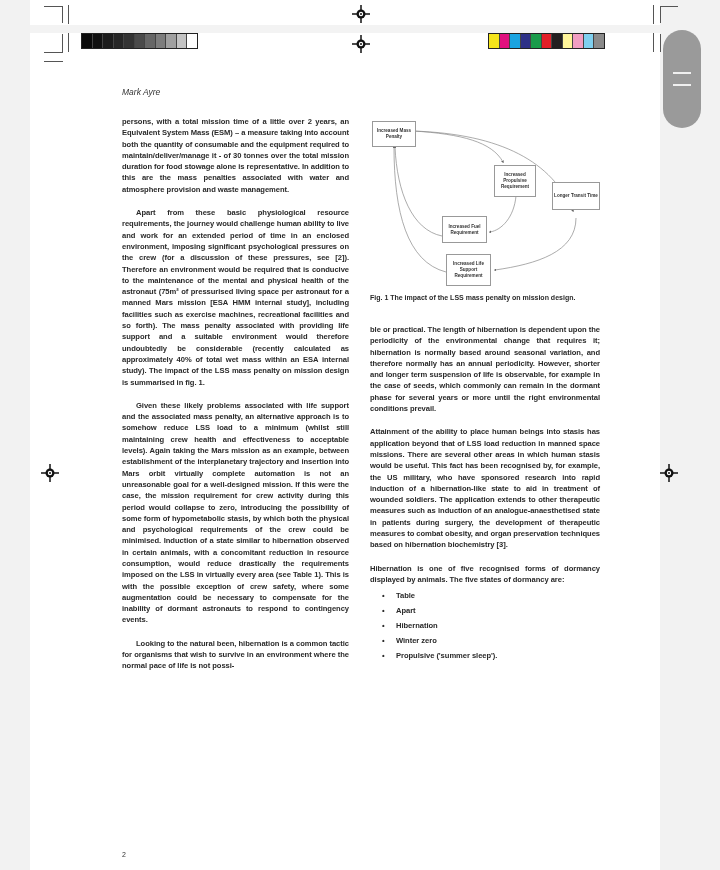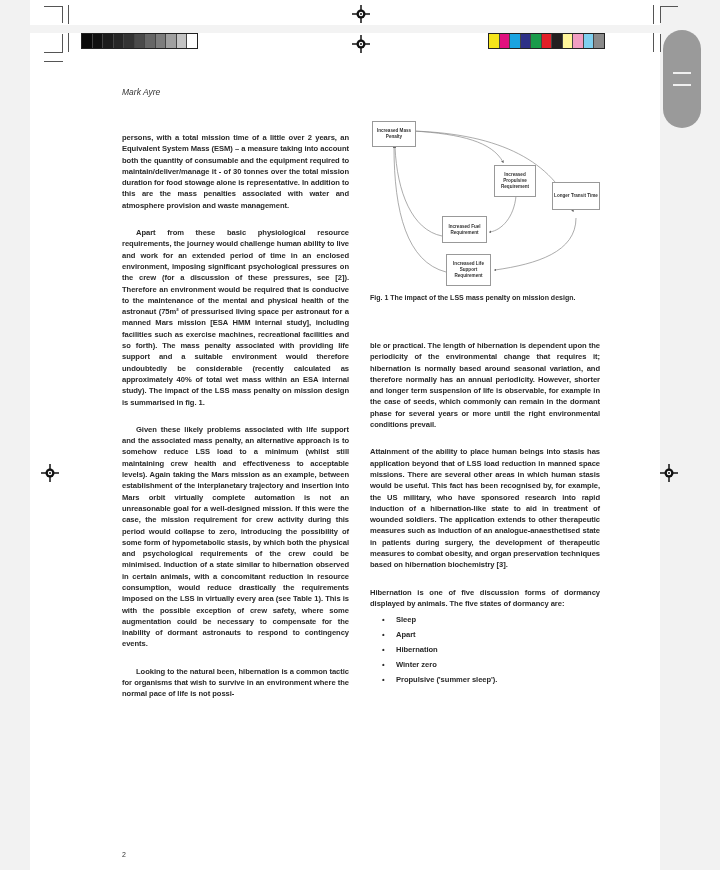--- a/index.html
+++ b/index.html
@@ -6,21 +6,21 @@
   body { width:720px; height:870px; position:relative; overflow:hidden; background:#f2f2f2; font-family:"Liberation Sans", sans-serif; }
   .page { position:absolute; left:30px; top:0; width:630px; height:870px; background:#ffffff; }
   .strip { position:absolute; left:30px; top:25px; width:630px; height:8px; background:#f3f3f3; }
   .crop { position:absolute; background:#555; }
   .reg { position:absolute; width:18px; height:18px; }
   .swatches { position:absolute; top:33px; height:14px; display:flex; border:1px solid #222; }
   .swatches span { display:block; width:9.5px; height:14px; border-right:1px solid #444; }
   .swatches span:last-child { border-right:none; }
   .author { position:absolute; left:122px; top:87px; font-size:8.5px; font-style:italic; color:#333;text-align:center; }
   .col { position:absolute; font-size:7.6px; line-height:11.3px; color:#2a2a2a; font-weight:bold; text-align:justify; letter-spacing:-0.05px; }
-  .col p { margin:16px 0 12px 0; }
+  .col p { margin:0 0 12px 0; }
   .col p.ind { text-indent:14px; }
   .col1 { left:122px; top:116px; width:227px; }
   .col2 { left:370px; top:324px; width:230px; }
   .figure { position:absolute; left:362px; top:112px; width:250px; height:180px; }
   .figcap { position:absolute; left:370px; top:293px; width:230px; font-size:7px; line-height:9.5px; color:#2a2a2a; font-weight:bold; }
   .box { position:absolute; border:1px solid #999; background:#fff; font-size:4.6px; line-height:6px; text-align:center; font-weight:bold; color:#333; display:flex; align-items:center; justify-content:center; }
   .h2 { font-size:10px; font-weight:bold; color:#111; margin:4px 0 10px 0; }
   .h2 .num { display:inline-block; width:26px; }
   ul.bul { list-style:none; margin:0 0 12px 0; padding:0 0 0 12px; }
   ul.bul li { position:relative; padding-left:14px; margin-bottom:3.7px; }
@@ -146,23 +146,23 @@
     </div>
   <div class="box" style="left:84px;top:142px;width:43px;height:30px;">
       <span>Increased Life Support Requirement</span>
     </div>
 </div>
 <div class="figcap">Fig. 1  The impact of the LSS mass penalty on mission design.</div>
 
 <div class="col col2">
   <p>ble or practical. The length of hibernation is dependent upon the periodicity of the environmental change that requires it; hibernation is normally based around seasonal variation, and therefore normally has an annual periodicity. However, shorter and longer term suspension of life is observable, for example in the case of seeds, which commonly can remain in the dormant phase for several years or more until the right environmental conditions prevail.</p>
   <p>Attainment of the ability to place human beings into stasis has application beyond that of LSS load reduction in manned space missions. There are several other areas in which human stasis would be useful. This fact has been recognised by, for example, the US military, who have sponsored research into rapid induction of a hibernation-like state to aid in treatment of wounded soldiers. The application extends to other therapeutic measures such as induction of an analogue-anaesthetised state in patients during surgery, the development of therapeutic measures to combat obesity, and organ preservation techniques based on hibernation biochemistry [3].</p>
-  <p style="margin-bottom:5px;">Hibernation is one of five discussion forms of dormancy displayed by animals. The five states of dormancy are:</p>
+  <p style="margin-bottom:5px;">Hibernation is one of five recognised forms of dormancy displayed by animals. The five states of dormancy are:</p>
   <ul class="bul">
-    <li>Sleep</li>
+    <li>Table</li>
     <li>Apart</li>
     <li>Hibernation</li>
     <li>Winter zero</li>
     <li>Propulsive ('summer sleep').</li>
   </ul>
 </div>
 
 <div class="pagenum">2</div>
 
 </body></html>

